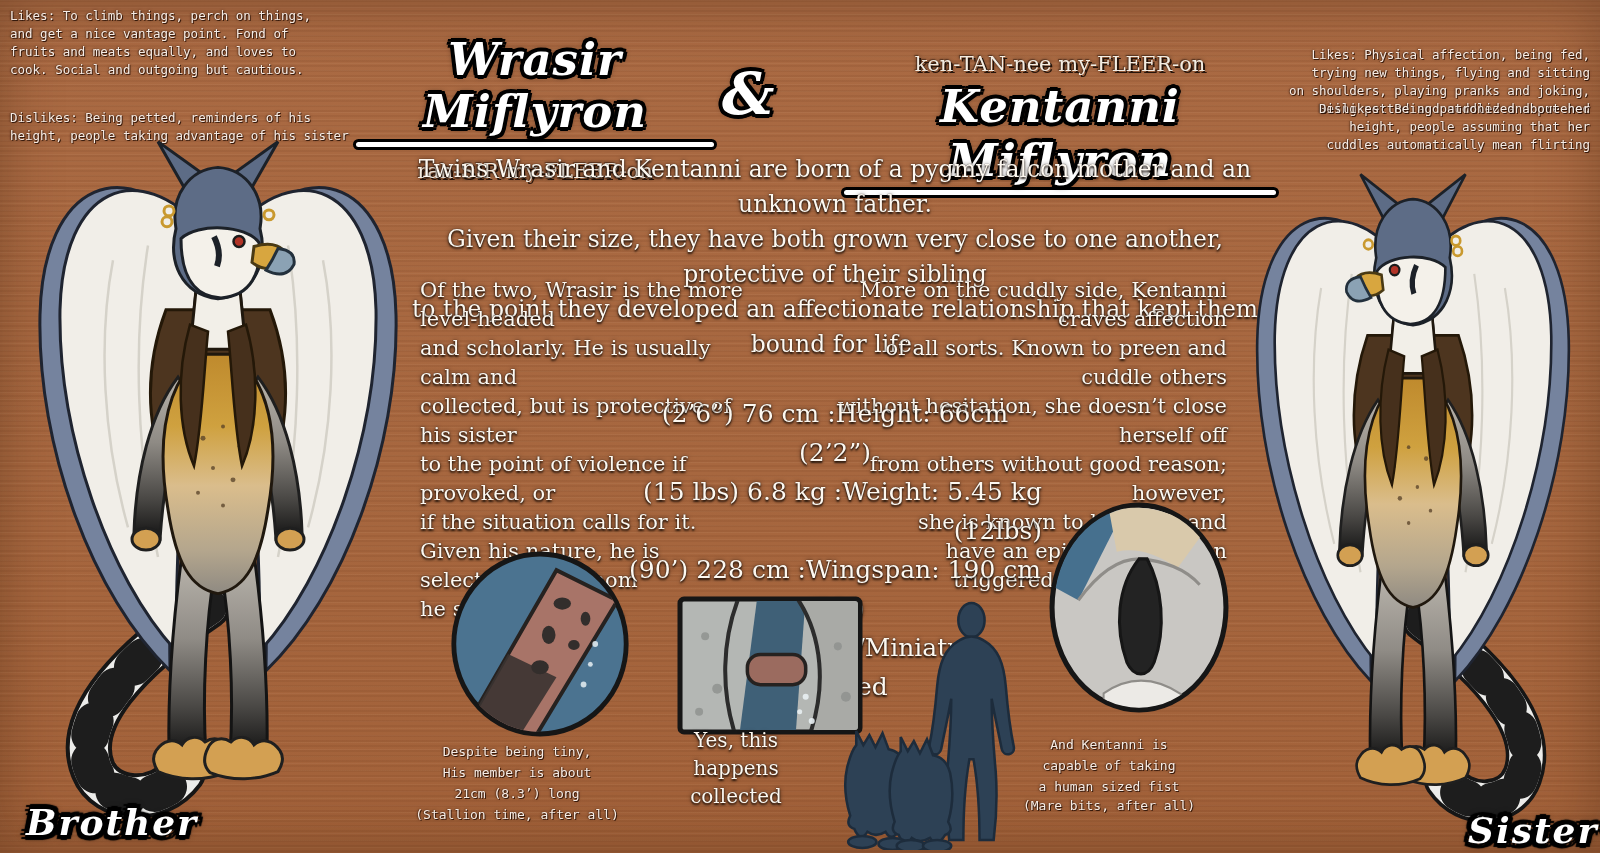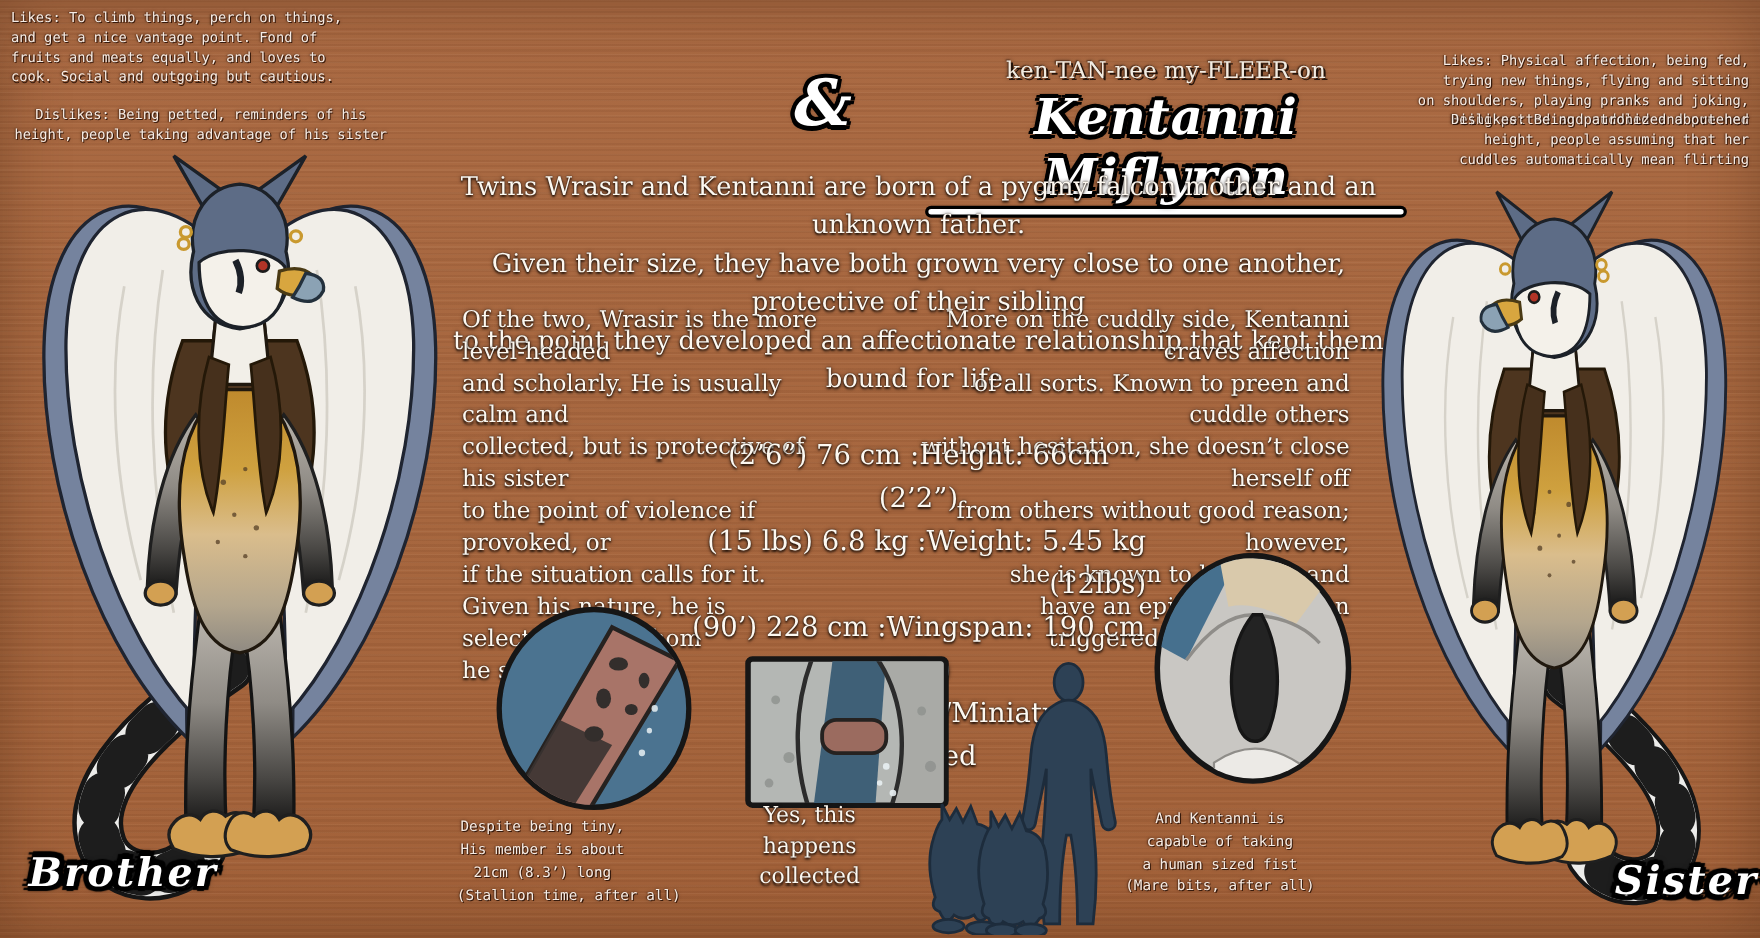--- a/index.html
+++ b/index.html
@@ -49,20 +49,21 @@
     font-style:italic;font-weight:bold;font-size:58px;color:#fff;
     text-shadow:
       -3px -3px 0 #000, 3px -3px 0 #000, -3px 3px 0 #000, 3px 3px 0 #000,
       -4px 0 0 #000, 4px 0 0 #000, 0 -4px 0 #000, 0 4px 0 #000, 0 0 6px #000;
   }
   .corner-label{
     font-style:italic;font-weight:bold;font-size:36px;color:#fff;letter-spacing:2px;
     text-shadow:
       -4px -4px 1px #000, 4px -4px 1px #000, -4px 4px 1px #000, 4px 4px 1px #000,
       -5px 0 1px #000, 5px 0 1px #000, 0 -5px 1px #000, 0 5px 1px #000, 0 0 8px #000;
+    margin-top: 29px;
   }
   .mirror{transform:scaleX(-1);}
 </style>
 </head>
 <body>
 
 <div id="canvas">
 
   <svg width="0" height="0" style="position:absolute">
     <defs>
@@ -224,31 +225,36 @@
             <ellipse cx="104" cy="246" rx="14" ry="6"></ellipse>
         </g>
       </symbol>
     </defs>
   </svg>
 
   <div class="abs mono pre" style="left:10px;top:7px;width:345px;">Likes: To climb things, perch on things,
 and get a nice vantage point. Fond of
 fruits and meats equally, and loves to
 cook. Social and outgoing but cautious.</div>
-  <div class="abs mono pre" style="left:10px;top:95px;width:345px;text-align:center;">Dislikes: Being petted, reminders of his
+  <div class="abs mono pre" style="left:10px;top:109px;width:345px;">Dislikes: Being petted, reminders of his
 height, people taking advantage of his sister</div>
 
   <div class="abs mono pre right" style="left:1245px;top:10px;width:345px;margin-top:36px;">Likes: Physical affection, being fed,
 trying new things, flying and sitting
 on shoulders, playing pranks and joking,
 Being petted and cuddled and preened</div>
   <div class="abs mono pre right" style="left:1245px;top:100px;width:345px;">Dislikes: Being patronized about her
 height, people assuming that her
 cuddles automatically mean flirting</div>
 
+  <div class="abs center" style="left:350px;top:34px;width:370px;">
+    <div class="big-name" style="font-size:45px;line-height:52px;">Wrasir Miflyron</div>
+    <div class="name-underline" style="margin:4px 6px 0 6px;"></div>
+    <div class="pron" style="margin-top:12px;">rah-SIR my-FLEER-on</div>
+  </div>
 
   <div class="abs amp" style="left:722px;top:60px;">&amp;</div>
 
   <div class="abs center" style="left:840px;top:52px;width:440px;text-align:center;">
     <div class="pron">ken-TAN-nee my-FLEER-on</div>
     <div class="big-name" style="font-size:45px;line-height:54px;margin-top:4px;">Kentanni Miflyron</div>
     <div class="name-underline" style="margin:2px 4px 0 4px;"></div>
   </div>
 
   <div class="abs body-serif pre center" style="left:395px;top:152px;width:880px;font-size:23.5px;line-height:35px;">Twins Wrasir and Kentanni are born of a pygmy falcon mother and an unknown father.
@@ -292,21 +298,21 @@
       <use href="#insetM"></use>
     </svg>
   <svg class="abs" style="left:1048px;top:502px;" width="182" height="212" viewBox="0 0 180 205" preserveAspectRatio="none">
       <use href="#insetR"></use>
     </svg>
 
   <svg class="abs" style="left:832px;top:598px;" width="192" height="252" viewBox="0 0 190 250" preserveAspectRatio="none">
       <use href="#sizecomp"></use>
     </svg>
 
-  <div class="abs mono pre center" style="left:386px;top:741px;width:214px;font-size:13px;line-height:21px;">Despite being tiny,
+  <div class="abs mono pre center" style="left:410px;top:741px;width:214px;font-size:13px;line-height:21px;">Despite being tiny,
 His member is about
 21cm (8.3’) long</div>
   <div class="abs mono pre center" style="left:402px;top:806px;width:230px;font-size:13px;">(Stallion time, after all)</div>
 
   <div class="abs body-serif pre center" style="left:650px;top:726px;width:172px;font-size:20px;line-height:28px;">Yes, this happens
 collected</div>
 
   <div class="abs mono pre center" style="left:1010px;top:734px;width:198px;font-size:13px;line-height:21px;">And Kentanni is
 capable of taking
 a human sized fist</div>

